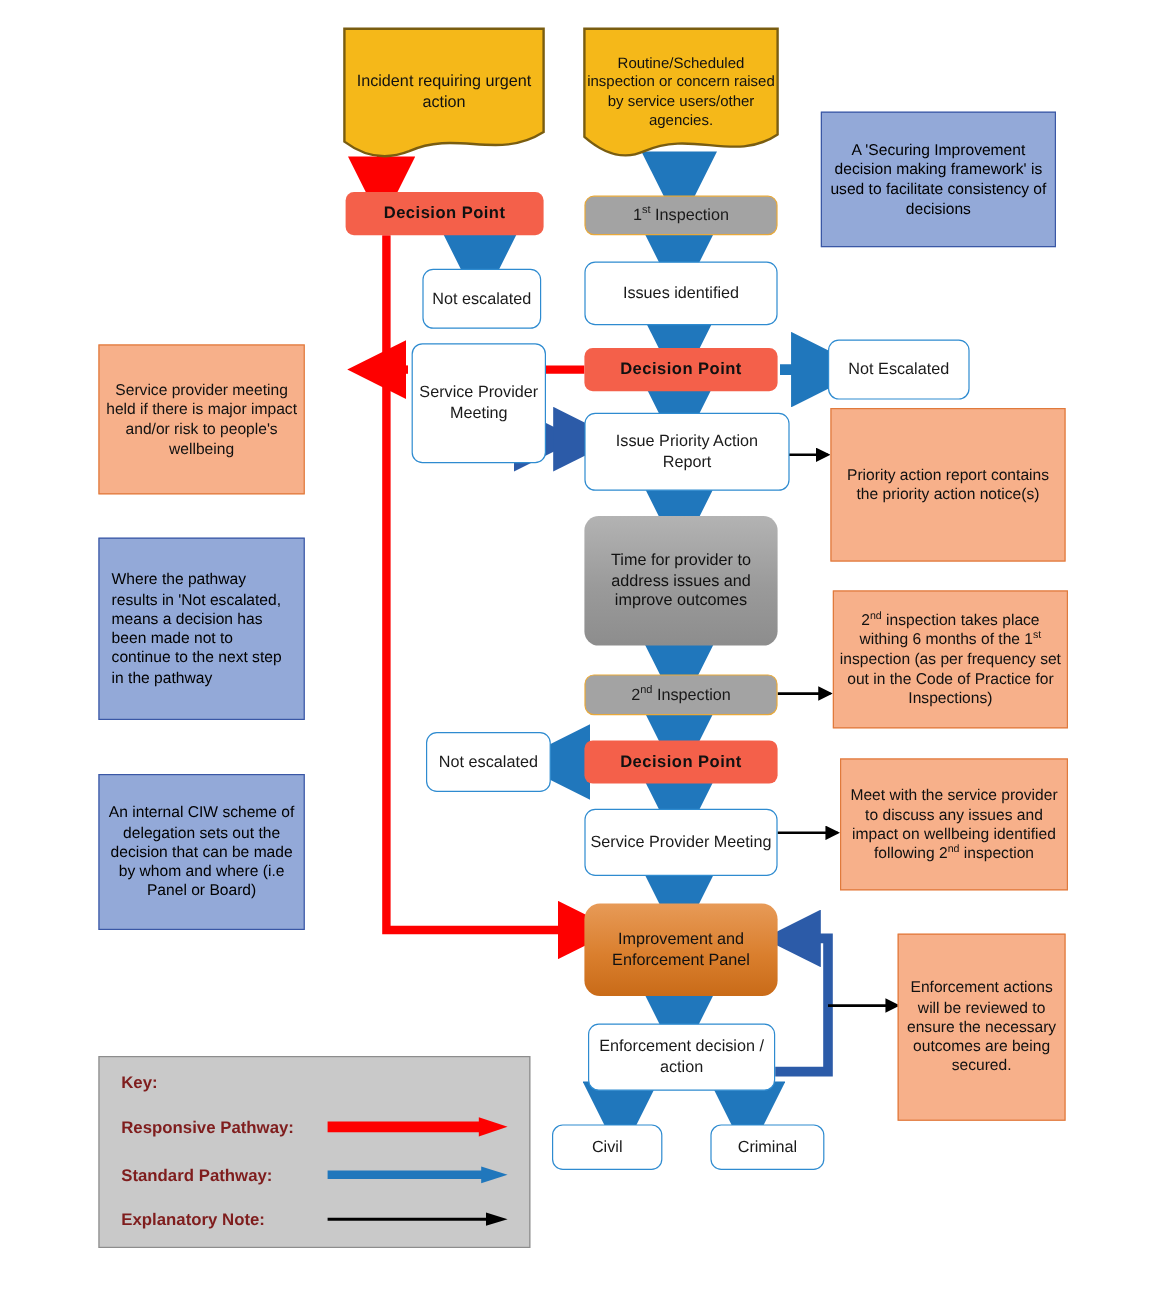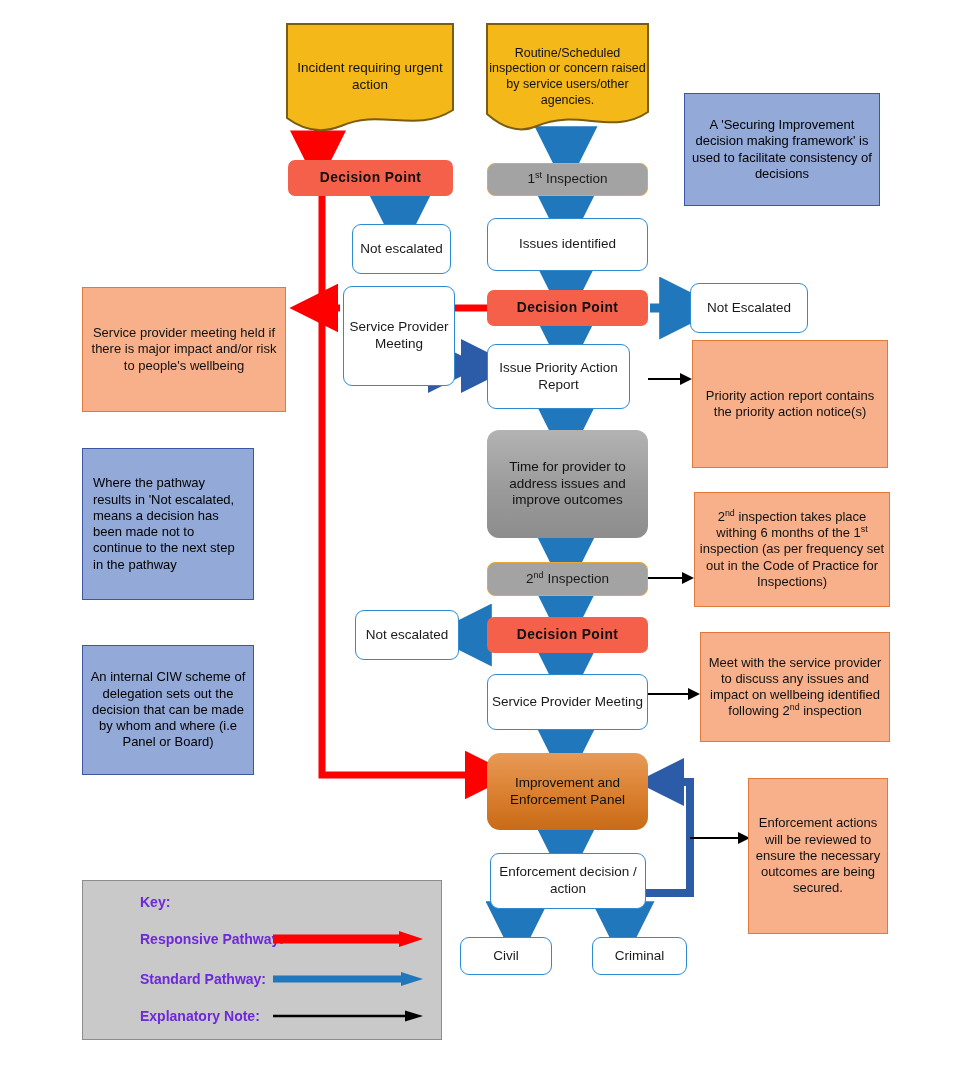--- a/index.html
+++ b/index.html
@@ -19,21 +19,21 @@
   .greybox{background:linear-gradient(180deg,#b3b3b3 0%,#9a9a9a 55%,#8d8d8d 100%);
            border-radius:12px;font-size:13.5px;color:#111;}
   .panelbox{background:linear-gradient(180deg,#e79a57 0%,#da7f2e 55%,#c96b18 100%);
             border-radius:13px;font-size:13.5px;color:#111;}
   .noteorange{background:#f7b08a;border:1.4px solid #e07a3c;font-size:13px;color:#111;}
   .noteblue{background:#93a9d8;border:1.4px solid #3a57a5;font-size:13px;color:#000000;}
 
   
   #legend{position:absolute;background:#c9c9c9;border:1.4px solid #8d8d8d;
           box-sizing:border-box;}
-  .legrow{position:absolute;font-size:14px;font-weight:bold;color:#6d28d9;margin-left:39px;}
+  .legrow{position:absolute;font-size:14px;font-weight:bold;color:#7f1d1d;}
 
   svg.lines{position:absolute;left:0;top:0;width:962px;height:1088px;
             pointer-events:none;overflow:visible;}
   sup{font-size:.68em;vertical-align:super;line-height:0;}
 </style>
 </head>
 <body>
 
 <div id="canvas">
 
@@ -186,21 +186,21 @@
   </div>
 
   <div class="node decision" style="left:487px;top:290px;width:161px;height:36px;">
     <span class="txt">Decision Point</span>
   </div>
 
   <div class="node plainbox" style="left:690px;top:283px;width:118px;height:50px;">
     <span class="txt">Not Escalated</span>
   </div>
 
-  <div class="node plainbox" style="left:487px;top:344px;width:143px;height:65px;align-items:center;">
+  <div class="node plainbox" style="left:487px;top:344px;width:171px;height:65px;align-items:center;">
     <span class="txt">Issue Priority Action Report</span>
   </div>
 
   <div class="node greybox" style="left:487px;top:430px;width:161px;height:108px;">
     <span class="txt">Time for provider to address issues and improve outcomes</span>
   </div>
 
   <div class="node inspection" style="left:487px;top:562px;width:161px;height:34px;">
     <span class="txt"><span>2</span><sup>nd</sup><span> Inspection</span></span>
   </div>
@@ -227,21 +227,21 @@
 
   <div class="node plainbox" style="left:460px;top:937px;width:92px;height:38px;">
     <span class="txt">Civil</span>
   </div>
 
   <div class="node plainbox" style="left:592px;top:937px;width:95px;height:38px;">
     <span class="txt">Criminal</span>
   </div>
 
 
-  <div class="node noteorange" style="left:82px;top:287px;width:204px;height:125px;">
+  <div class="node noteorange" style="left:82px;top:287px;width:172px;height:125px;">
     <span class="txt">Service provider meeting held if there is major impact and/or risk to people's wellbeing</span>
   </div>
 
   <div class="node noteblue" style="left:82px;top:448px;width:172px;height:152px;">
     <span class="txt" style="text-align:left;padding:0 10px;">Where the pathway results in 'Not escalated, means a decision has been made not to continue to the next step in the pathway</span>
   </div>
 
   <div class="node noteblue" style="left:82px;top:645px;width:172px;height:130px;">
     <span class="txt">An internal CIW scheme of delegation sets out the decision that can be made by whom and where (i.e Panel or Board)</span>
   </div>

